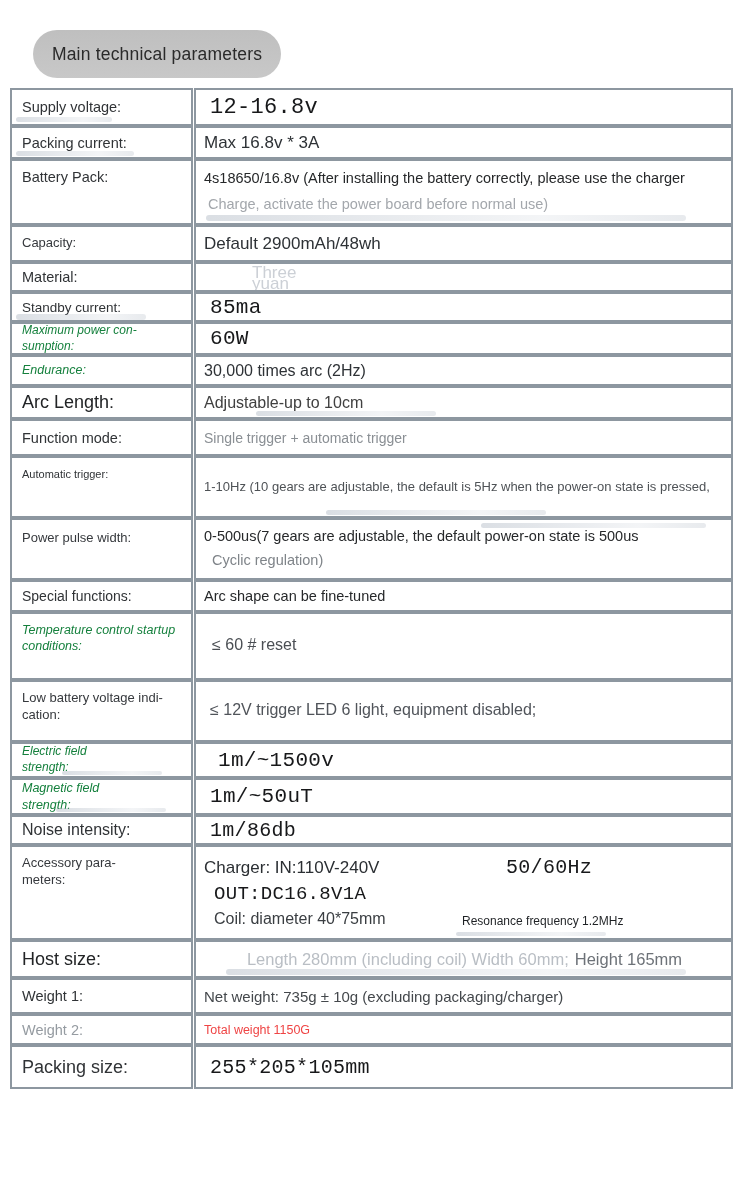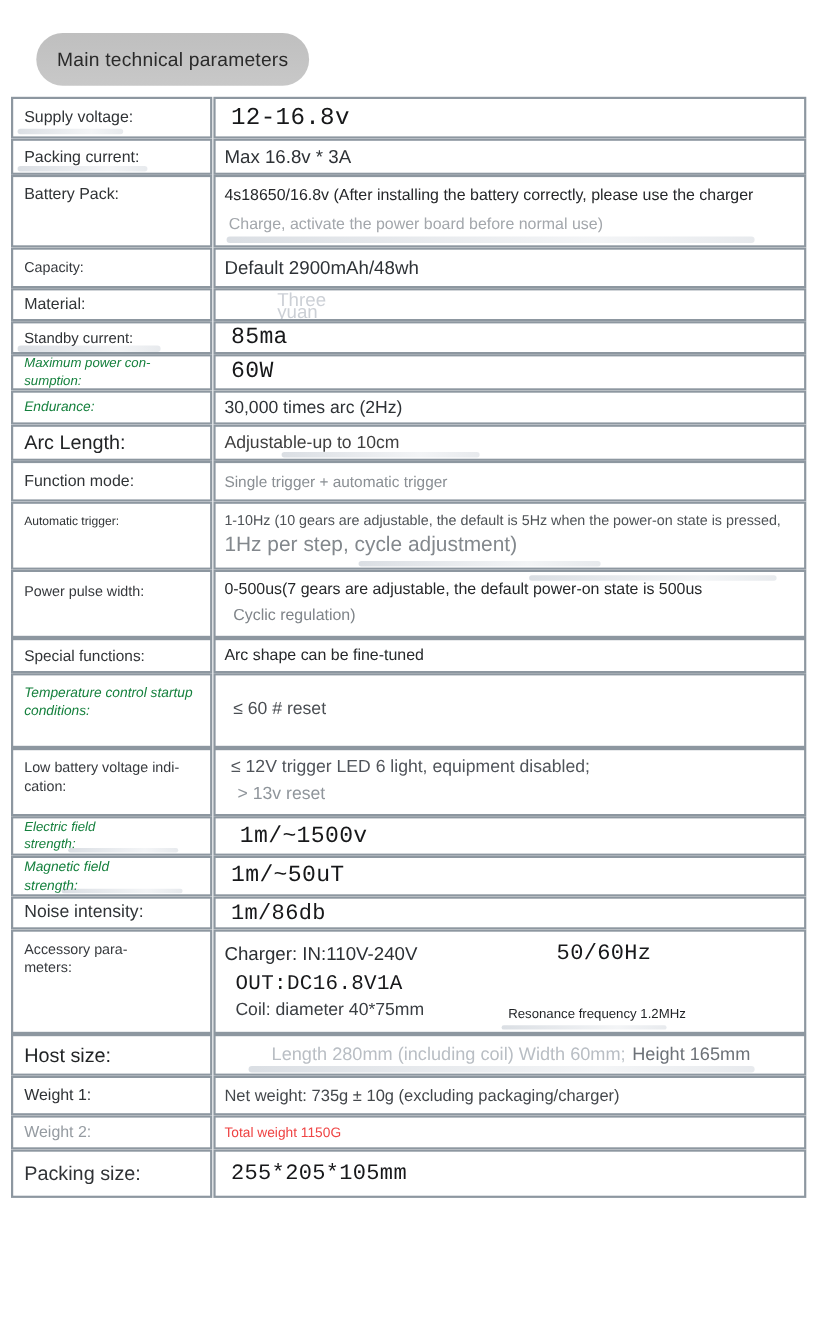--- a/index.html
+++ b/index.html
@@ -169,21 +169,20 @@
       <span class="v-sans-md v-mid" style="font-size:14px;color:#8a8f94">Single trigger + automatic trigger</span>
     </div>
   </div>
 
   <div class="row" style="height:62px">
     <div class="cell lab" style="justify-content:flex-start;padding-top:10px">
       <span class="lab-md" style="font-size:11px">Automatic trigger:</span>
     </div>
     <div class="cell val stack">
       <span class="line" style="font-size:13px;color:#4e5256">1-10Hz (10 gears are adjustable, the default is 5Hz when the power-on state is pressed,</span>
-      <span class="line" style="font-size:19px;color:#83888d">1Hz per step, cycle adjustment)</span>
       <div class="smudge" style="left:130px;bottom:1px;width:220px;height:5px;"></div>
     </div>
   </div>
 
   <div class="row" style="height:62px">
     <div class="cell lab" style="justify-content:flex-start;padding-top:10px">
       <span class="lab-sm">Power pulse width:</span>
     </div>
     <div class="cell val stack">
       <span class="line v-sans-md">0-500us(7 gears are adjustable, the default power-on state is 500us</span>
@@ -211,21 +210,20 @@
     </div>
   </div>
 
   <div class="row" style="height:62px">
     <div class="cell lab" style="justify-content:flex-start;padding-top:8px">
       <span class="lab-sm">Low battery voltage indi-</span>
       <span class="lab-sm">cation:</span>
     </div>
     <div class="cell val stack" style="padding-left:14px">
       <span class="line v-cond" style="color:#50545a">≤ 12V trigger LED 6 light, equipment disabled;</span>
-      <span class="line v-cond-light" style="padding-left:6px">&gt; 13v reset</span>
     </div>
   </div>
 
   <div class="row" style="height:36px">
     <div class="cell lab">
       <span class="lab-xs">Electric field</span>
       <span class="lab-xs">strength:</span>
       <div class="smudge" style="left:50px;bottom:1px;width:100px;height:4px;"></div>
     </div>
     <div class="cell val">

